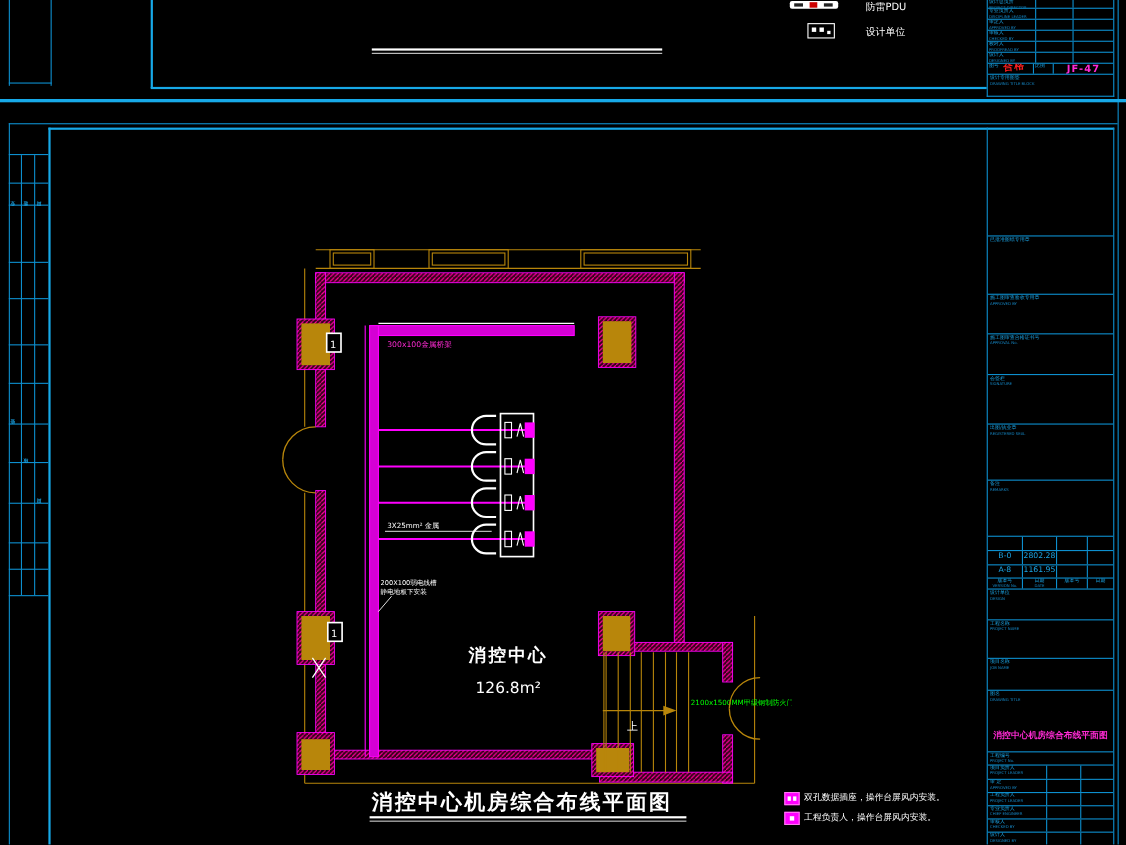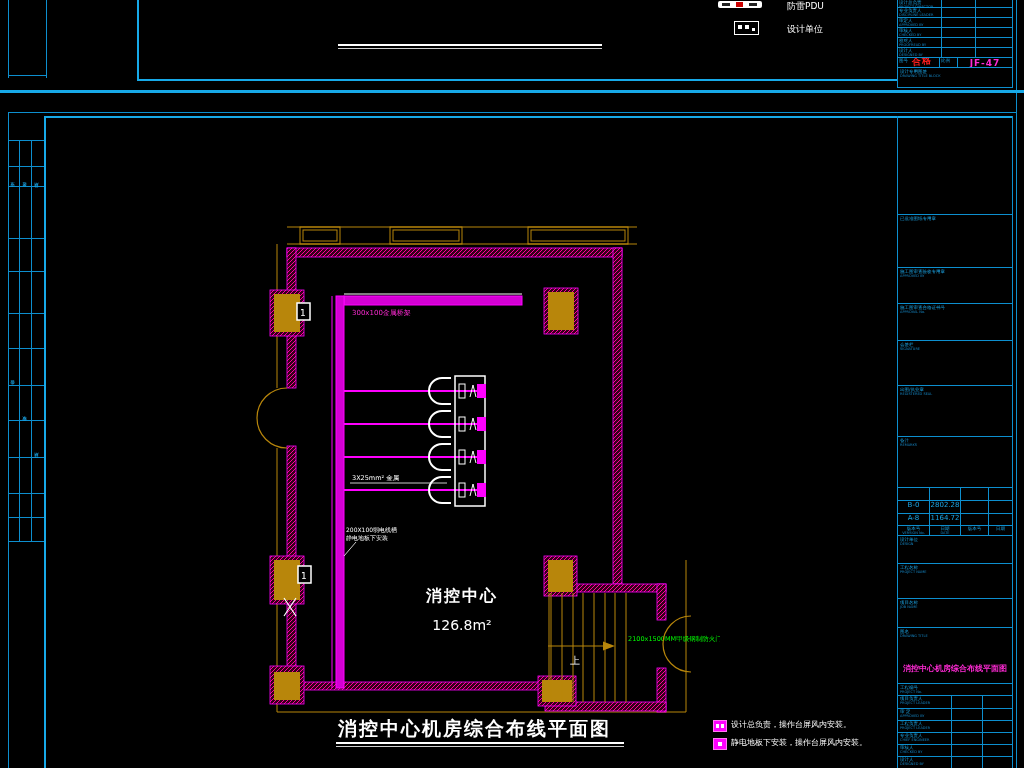--- a/index.html
+++ b/index.html
@@ -246,25 +246,25 @@
   </svg>
 
   <div class="cjtitle" style="left:338px;top:716px">消控中心机房综合布线平面图</div>
   <div class="ul1" style="left:336px;top:742px;width:288px"></div>
   <div class="ul2" style="left:336px;top:746px;width:288px"></div>
 
   <div class="abs" style="left:713px;top:720px;width:12px;height:10px;background:#ff00ff;border:1px solid #ff7af0">
     <div class="abs" style="left:2px;top:3px;width:3px;height:4px;background:#fff"></div>
     <div class="abs" style="left:7px;top:3px;width:3px;height:4px;background:#fff"></div>
   </div>
-  <div class="legend-label" style="left:731px;top:719px;font-size:8px">设计总负责，操作台屏风内安装。</div>
+  <div class="legend-label" style="left:731px;top:719px;font-size:8px">双孔数据插座，操作台屏风内安装。</div>
   <div class="abs" style="left:713px;top:738px;width:12px;height:10px;background:#ff00ff;border:1px solid #ff7af0">
     <div class="abs" style="left:4px;top:3px;width:4px;height:4px;background:#fff"></div>
   </div>
-  <div class="legend-label" style="left:731px;top:737px;font-size:8px">静电地板下安装，操作台屏风内安装。</div>
+  <div class="legend-label" style="left:731px;top:737px;font-size:8px">工程负责人，操作台屏风内安装。</div>
 
   <div class="tblock" style="left:897px;top:116px;width:116px;height:652px">
     <div class="rsec tiny" style="top:98px;height:53px">
       <span>已批准图纸专用章</span>
       <span class="en"></span>
     </div>
     <div class="rsec tiny" style="top:151px;height:36px">
       <span>施工图审查验收专用章</span>
       <span class="en">APPROVED BY</span>
     </div>
@@ -292,21 +292,21 @@
         <div class="vc" style="width:23px;border-right:none"></div>
     </div>
     <div class="vrow" style="top:384px;height:13px;font-size:7px">
       <div class="vc" style="width:32px">B-0</div>
       <div class="vc" style="width:31px">2802.28</div>
       <div class="vc" style="width:28px"></div>
         <div class="vc" style="width:23px;border-right:none"></div>
     </div>
     <div class="vrow" style="top:397px;height:12px;font-size:7px">
       <div class="vc" style="width:32px">A-8</div>
-      <div class="vc" style="width:31px">1164.72</div>
+      <div class="vc" style="width:31px">1161.95</div>
       <div class="vc" style="width:28px"></div>
         <div class="vc" style="width:23px;border-right:none"></div>
     </div>
     <div class="vrow tiny" style="top:409px;height:10px">
       <div class="vc" style="width:32px"><span>版本号</span><span class="en">VERSION No.</span></div>
       <div class="vc" style="width:31px"><span>日期</span><span class="en">DATE</span></div>
       <div class="vc" style="width:28px"><span>版本号</span></div>
       <div class="vc" style="width:23px;border-right:none"><span>日期</span></div>
     </div>
     <div class="rsec tiny" style="top:419px;height:28px">

